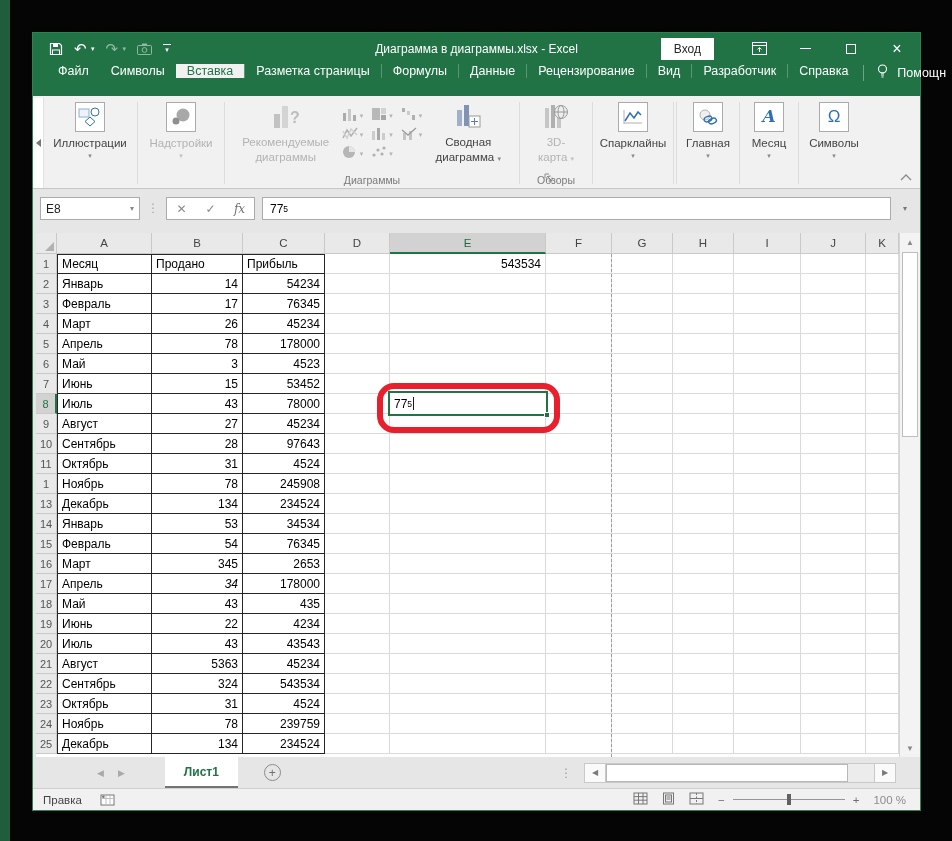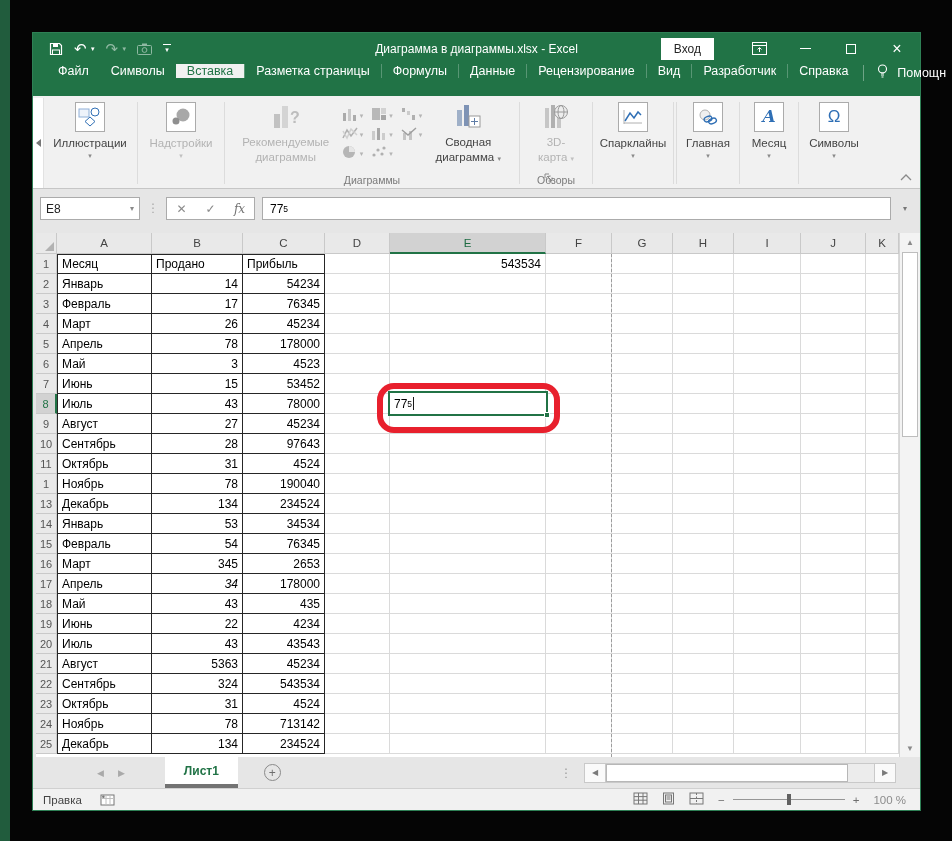--- a/index.html
+++ b/index.html
@@ -88,21 +88,21 @@
 
   
   .vscroll { position:absolute; left:866px; top:200px; width:21px; height:524px; background:#f3f3f3; border-left:1px solid #d5d5d5; }
   .vs-btn { height:18px; display:flex; align-items:center; justify-content:center; color:#8a8a8a; font-size:8px; }
   .vs-down { position:absolute; bottom:0; left:0; right:0; }
   .vs-thumb { position:absolute; left:2px; right:2px; top:19px; height:185px; background:#fff; border:1px solid #bdbdbd; }
 
   
   .sheetbar { position:absolute; left:0; top:724px; width:887px; height:31px; background:#e6e6e6; display:flex; align-items:center; font-size:12px; }
   .nav-arrows { margin-left:64px; display:flex; gap:14px; color:#a9a9a9; font-size:9px; }
-  .sheet-tab { margin-left:40px; height:31px; background:#fff; border-bottom:4px solid #737373; color:#217346; font-weight:bold; display:flex; align-items:center; padding:0 19px; }
+  .sheet-tab { margin-left:40px; height:31px; background:#fff; border-bottom:2px solid #737373; color:#217346; font-weight:bold; display:flex; align-items:center; padding:0 19px; }
   .add-sheet { margin-left:26px; width:17px; height:17px; border:1px solid #8a8a8a; border-radius:50%; color:#6e6e6e; display:flex; align-items:center; justify-content:center; font-size:12px; line-height:1; }
   .hs-dots { margin-left:auto; color:#9a9a9a; font-size:12px; }
   .hs { display:flex; align-items:center; margin:0 24px 0 12px; }
   .hs-btn { width:22px; height:20px; background:#fafafa; border:1px solid #c9c9c9; display:flex; align-items:center; justify-content:center; color:#7a7a7a; font-size:8px; }
   .hs-track { width:268px; height:20px; background:#ececec; border-top:1px solid #c9c9c9; border-bottom:1px solid #c9c9c9; position:relative; }
   .hs-thumb { position:absolute; left:0; top:0; width:242px; height:18px; background:#fff; border:1px solid #b7b7b7; }
 
   
   .statusbar { position:absolute; left:0; top:755px; width:887px; height:22px; background:#f1f1f1; border-top:1px solid #d0d0d0; display:flex; align-items:center; font-size:11.5px; color:#444; }
   .sb-mode { margin-left:10px; }
@@ -613,21 +613,21 @@
             <div class="cell" style="width: 61px;"></div>
             <div class="cell" style="width: 61px;"></div>
             <div class="cell" style="width: 67px;"></div>
             <div class="cell" style="width: 65px;"></div>
             <div class="cell" style="width: 33px;"></div>
           </div>
           <div class="grow">
             <div class="rh">1</div>
             <div class="cell tbl tbl-l" style="width: 95px;">Ноябрь</div>
             <div class="cell tbl num" style="width: 91px;">78</div>
-            <div class="cell tbl num" style="width: 82px;">190040</div>
+            <div class="cell tbl num" style="width: 82px;">245908</div>
             <div class="cell" style="width: 65px;"></div>
             <div class="cell" style="width: 156px;"></div>
             <div class="cell" style="width: 66px;"></div>
             <div class="cell" style="width: 61px;"></div>
             <div class="cell" style="width: 61px;"></div>
             <div class="cell" style="width: 67px;"></div>
             <div class="cell" style="width: 65px;"></div>
             <div class="cell" style="width: 33px;"></div>
           </div>
           <div class="grow">
@@ -781,21 +781,21 @@
             <div class="cell" style="width: 61px;"></div>
             <div class="cell" style="width: 61px;"></div>
             <div class="cell" style="width: 67px;"></div>
             <div class="cell" style="width: 65px;"></div>
             <div class="cell" style="width: 33px;"></div>
           </div>
           <div class="grow">
             <div class="rh">24</div>
             <div class="cell tbl tbl-l" style="width: 95px;">Ноябрь</div>
             <div class="cell tbl num" style="width: 91px;">78</div>
-            <div class="cell tbl num" style="width: 82px;">713142</div>
+            <div class="cell tbl num" style="width: 82px;">239759</div>
             <div class="cell" style="width: 65px;"></div>
             <div class="cell" style="width: 156px;"></div>
             <div class="cell" style="width: 66px;"></div>
             <div class="cell" style="width: 61px;"></div>
             <div class="cell" style="width: 61px;"></div>
             <div class="cell" style="width: 67px;"></div>
             <div class="cell" style="width: 65px;"></div>
             <div class="cell" style="width: 33px;"></div>
           </div>
           <div class="grow">

